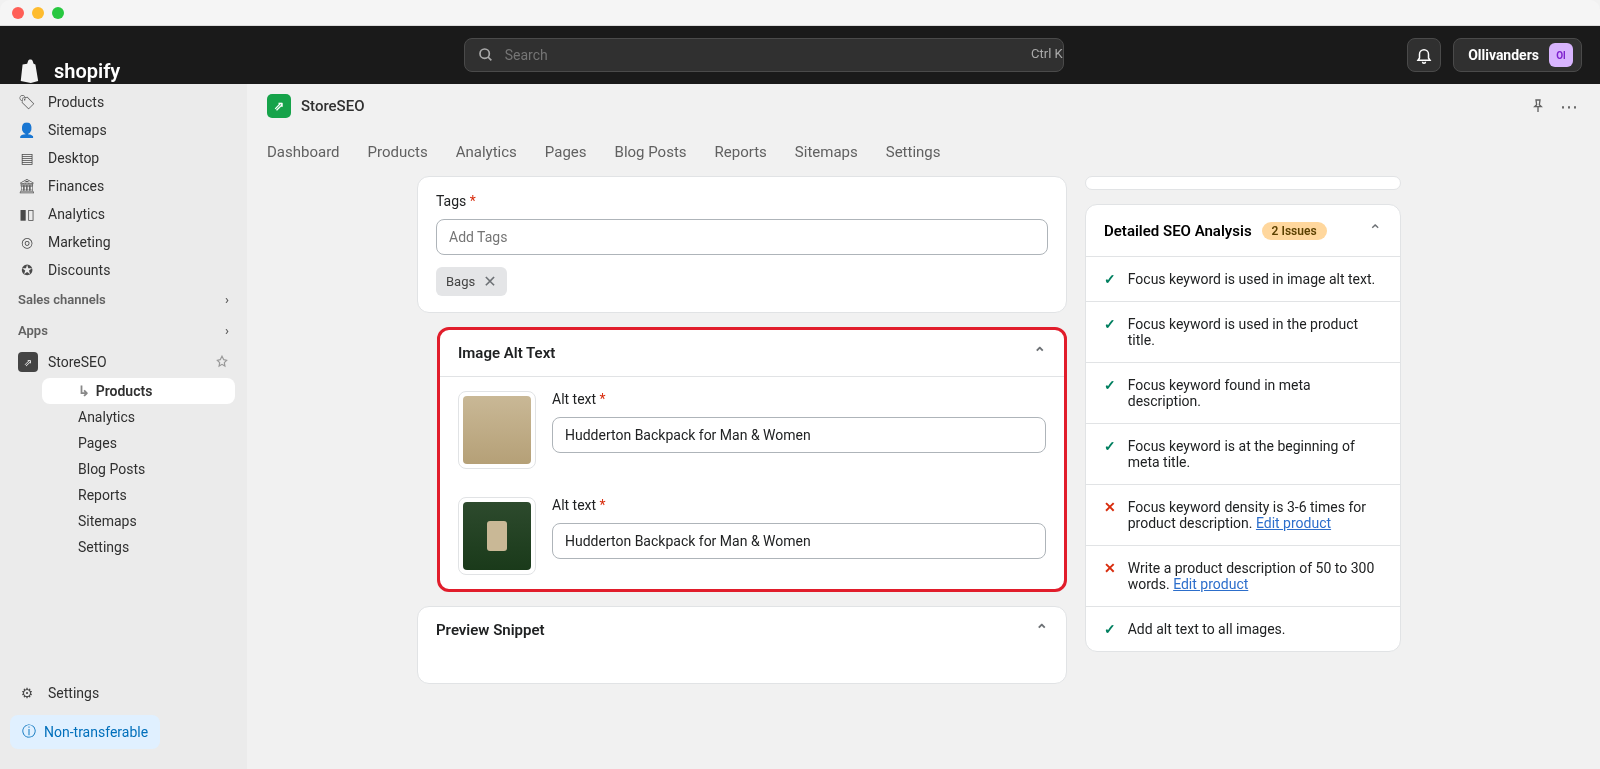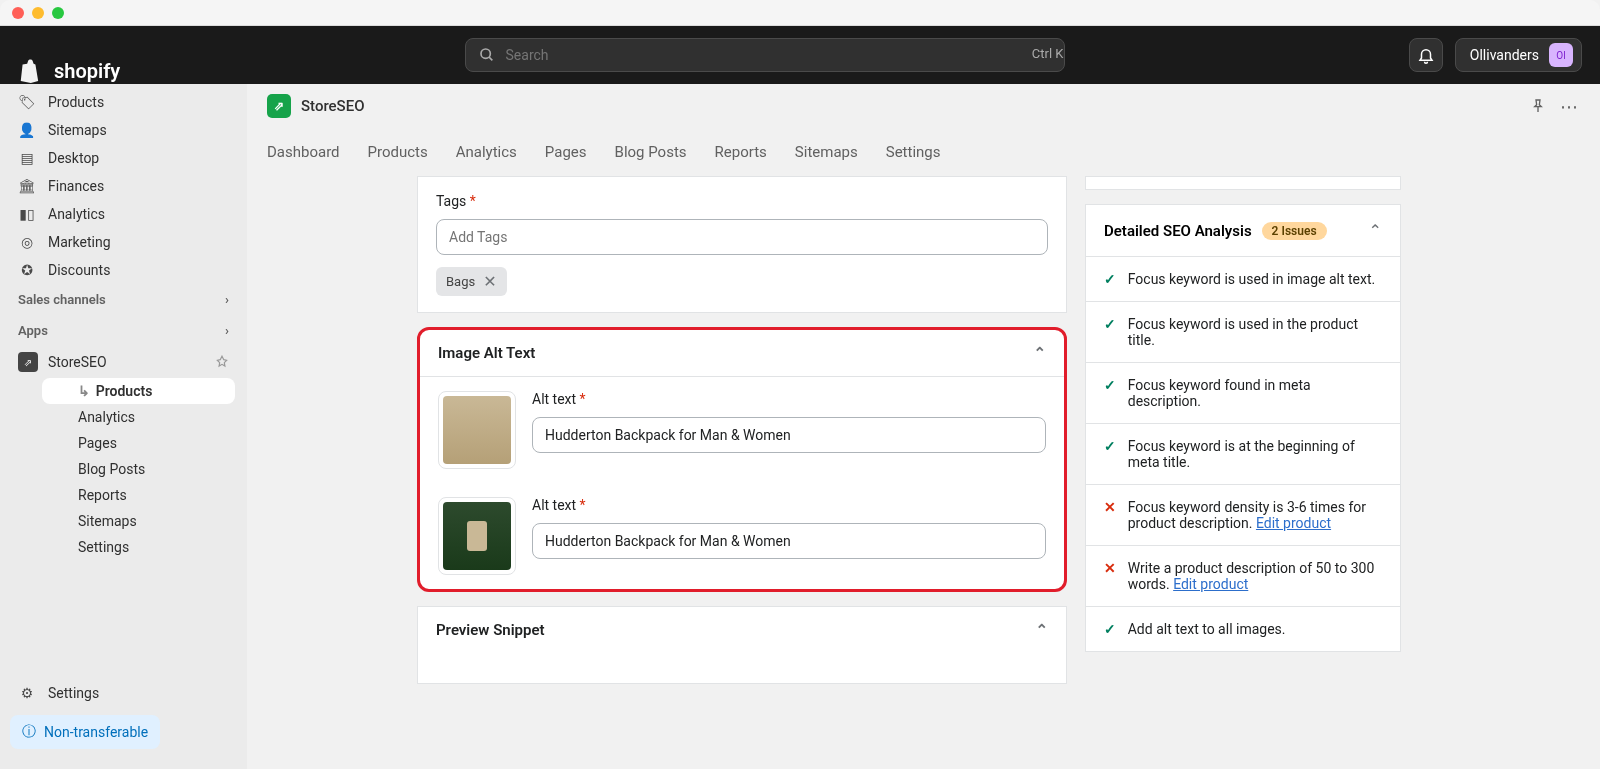--- a/index.html
+++ b/index.html
@@ -12,21 +12,21 @@
 .dot-yellow { background: #febc2e; }
 .dot-green { background: #28c840; }
 
 
 .top-bar { height: 58px; background: #1a1a1a; display: flex; align-items: center; padding: 0 18px; justify-content: space-between; }
 .logo-wrap { display: flex; align-items: center; gap: 14px; color: #fff; font-weight: 600; font-size: 20px; margin-top: 32px; }
 .search-wrap { flex: 0 0 600px; position: relative; }
 .search-input { width: 100%; height: 34px; background: #303030; border: 1px solid #4a4a4a; border-radius: 8px; color: #aaa; padding: 0 40px; font-size: 14px; }
 .search-icon { position: absolute; left: 14px; top: 9px; color: #aaa; }
 .search-shortcut { position: absolute; right: 1px; top: 8px; color: #aaa; font-size: 13px; }
-.top-right { display: flex; align-items: center; gap: 12px; }
+.top-right { display: flex; align-items: center; gap: 12px; font-weight: bold; }
 .bell-btn { width: 34px; height: 34px; background: #303030; border: 1px solid #4a4a4a; border-radius: 8px; display: flex; align-items: center; justify-content: center; color: #fff; }
 .user-btn { height: 34px; background: #303030; border: 1px solid #4a4a4a; border-radius: 8px; display: flex; align-items: center; padding: 0 8px 0 14px; gap: 10px; color: #fff; font-size: 14px; }
 .avatar { width: 24px; height: 24px; background: #d8b4fe; border-radius: 6px; display: flex; align-items: center; justify-content: center; font-size: 10px; color: #7e22ce; }
 
 
 .main-wrap { display: flex; height: calc(100% - 84px); }
 .sidebar { width: 247px; background: #ebebeb; padding-top: 4px; display: flex; flex-direction: column; position: relative; }
 .content { flex: 1; background: #f1f1f1; overflow: hidden; position: relative; }
 
 
@@ -53,29 +53,29 @@
 .tabs-right { margin-left: auto; display: flex; align-items: center; gap: 14px; }
 .expert-btn { border: 1px solid #c9cccf; background: #fff; border-radius: 8px; padding: 8px 14px; display: flex; align-items: center; gap: 8px; font-size: 14px; color:#202223;}
 .notif-dot { width:8px; height:8px; background:#15803d; border-radius:50%; position:absolute; top:-2px; right:-2px;}
 .bell-wrap { position: relative; }
 
 
 .content-body { display: flex; gap: 18px; padding: 0 20px 20px 170px; height: calc(100% - 100px);}
 .left-col { width: 650px; display: flex; flex-direction: column; gap: 14px; }
 .right-col { width: 316px; display: flex; flex-direction: column; gap: 14px; }
 
-.card { background: #fff; border: 1px solid #e1e3e5; border-radius: 0; }
+.card { background: #fff; border: 1px solid #e1e3e5; border-radius: 12px; }
 .card-pad { padding: 16px 18px; }
 .field-label { font-size: 14px; color: #202223; margin-bottom: 10px; }
 .req { color: #d82c0d; }
 .text-input { width: 100%; border: 1px solid #aeb4b9; border-radius: 8px; padding: 9px 12px; font-size: 14px; color: #202223; }
 .tag-chip { display: inline-flex; align-items: center; gap: 8px; background: #e4e5e7; border-radius: 6px; padding: 5px 10px; font-size: 13px; color: #444; margin-top: 12px;}
 .tag-x { color: #6d7175; font-size: 16px; cursor:pointer;}
 
-.highlight-card { border: 3px solid #e11d2b; border-radius: 12px; background: #fff; }
+.highlight-card { border: 3px solid #e11d2b; border-radius: 12px; background: #fff; margin-left: 20px; }
 .section-header { display: flex; align-items: center; justify-content: space-between; padding: 14px 18px; font-size: 15px; font-weight: 600; color: #202223; border-bottom: 1px solid #e1e3e5;}
 .section-header.no-border { border-bottom: none; }
 .chevron { color: #6d7175; }
 
 .alt-row { display: flex; gap: 16px; padding: 14px 18px; }
 .thumb { width: 78px; height: 78px; border: 1px solid #e1e3e5; border-radius: 8px; padding: 4px; display:flex; align-items:center; justify-content:center;}
 .thumb-img { width: 100%; height: 100%; border-radius: 4px; }
 .thumb-bag { background: linear-gradient(#c9b896, #b5a077); }
 .thumb-forest { background: linear-gradient(#2d4a2d,#1a3a1a); position:relative; }
 .thumb-forest::after { content:''; position:absolute; width:20px; height:30px; background:#c9b896; left:50%; top:50%; transform:translate(-50%,-50%); border-radius:3px;}

